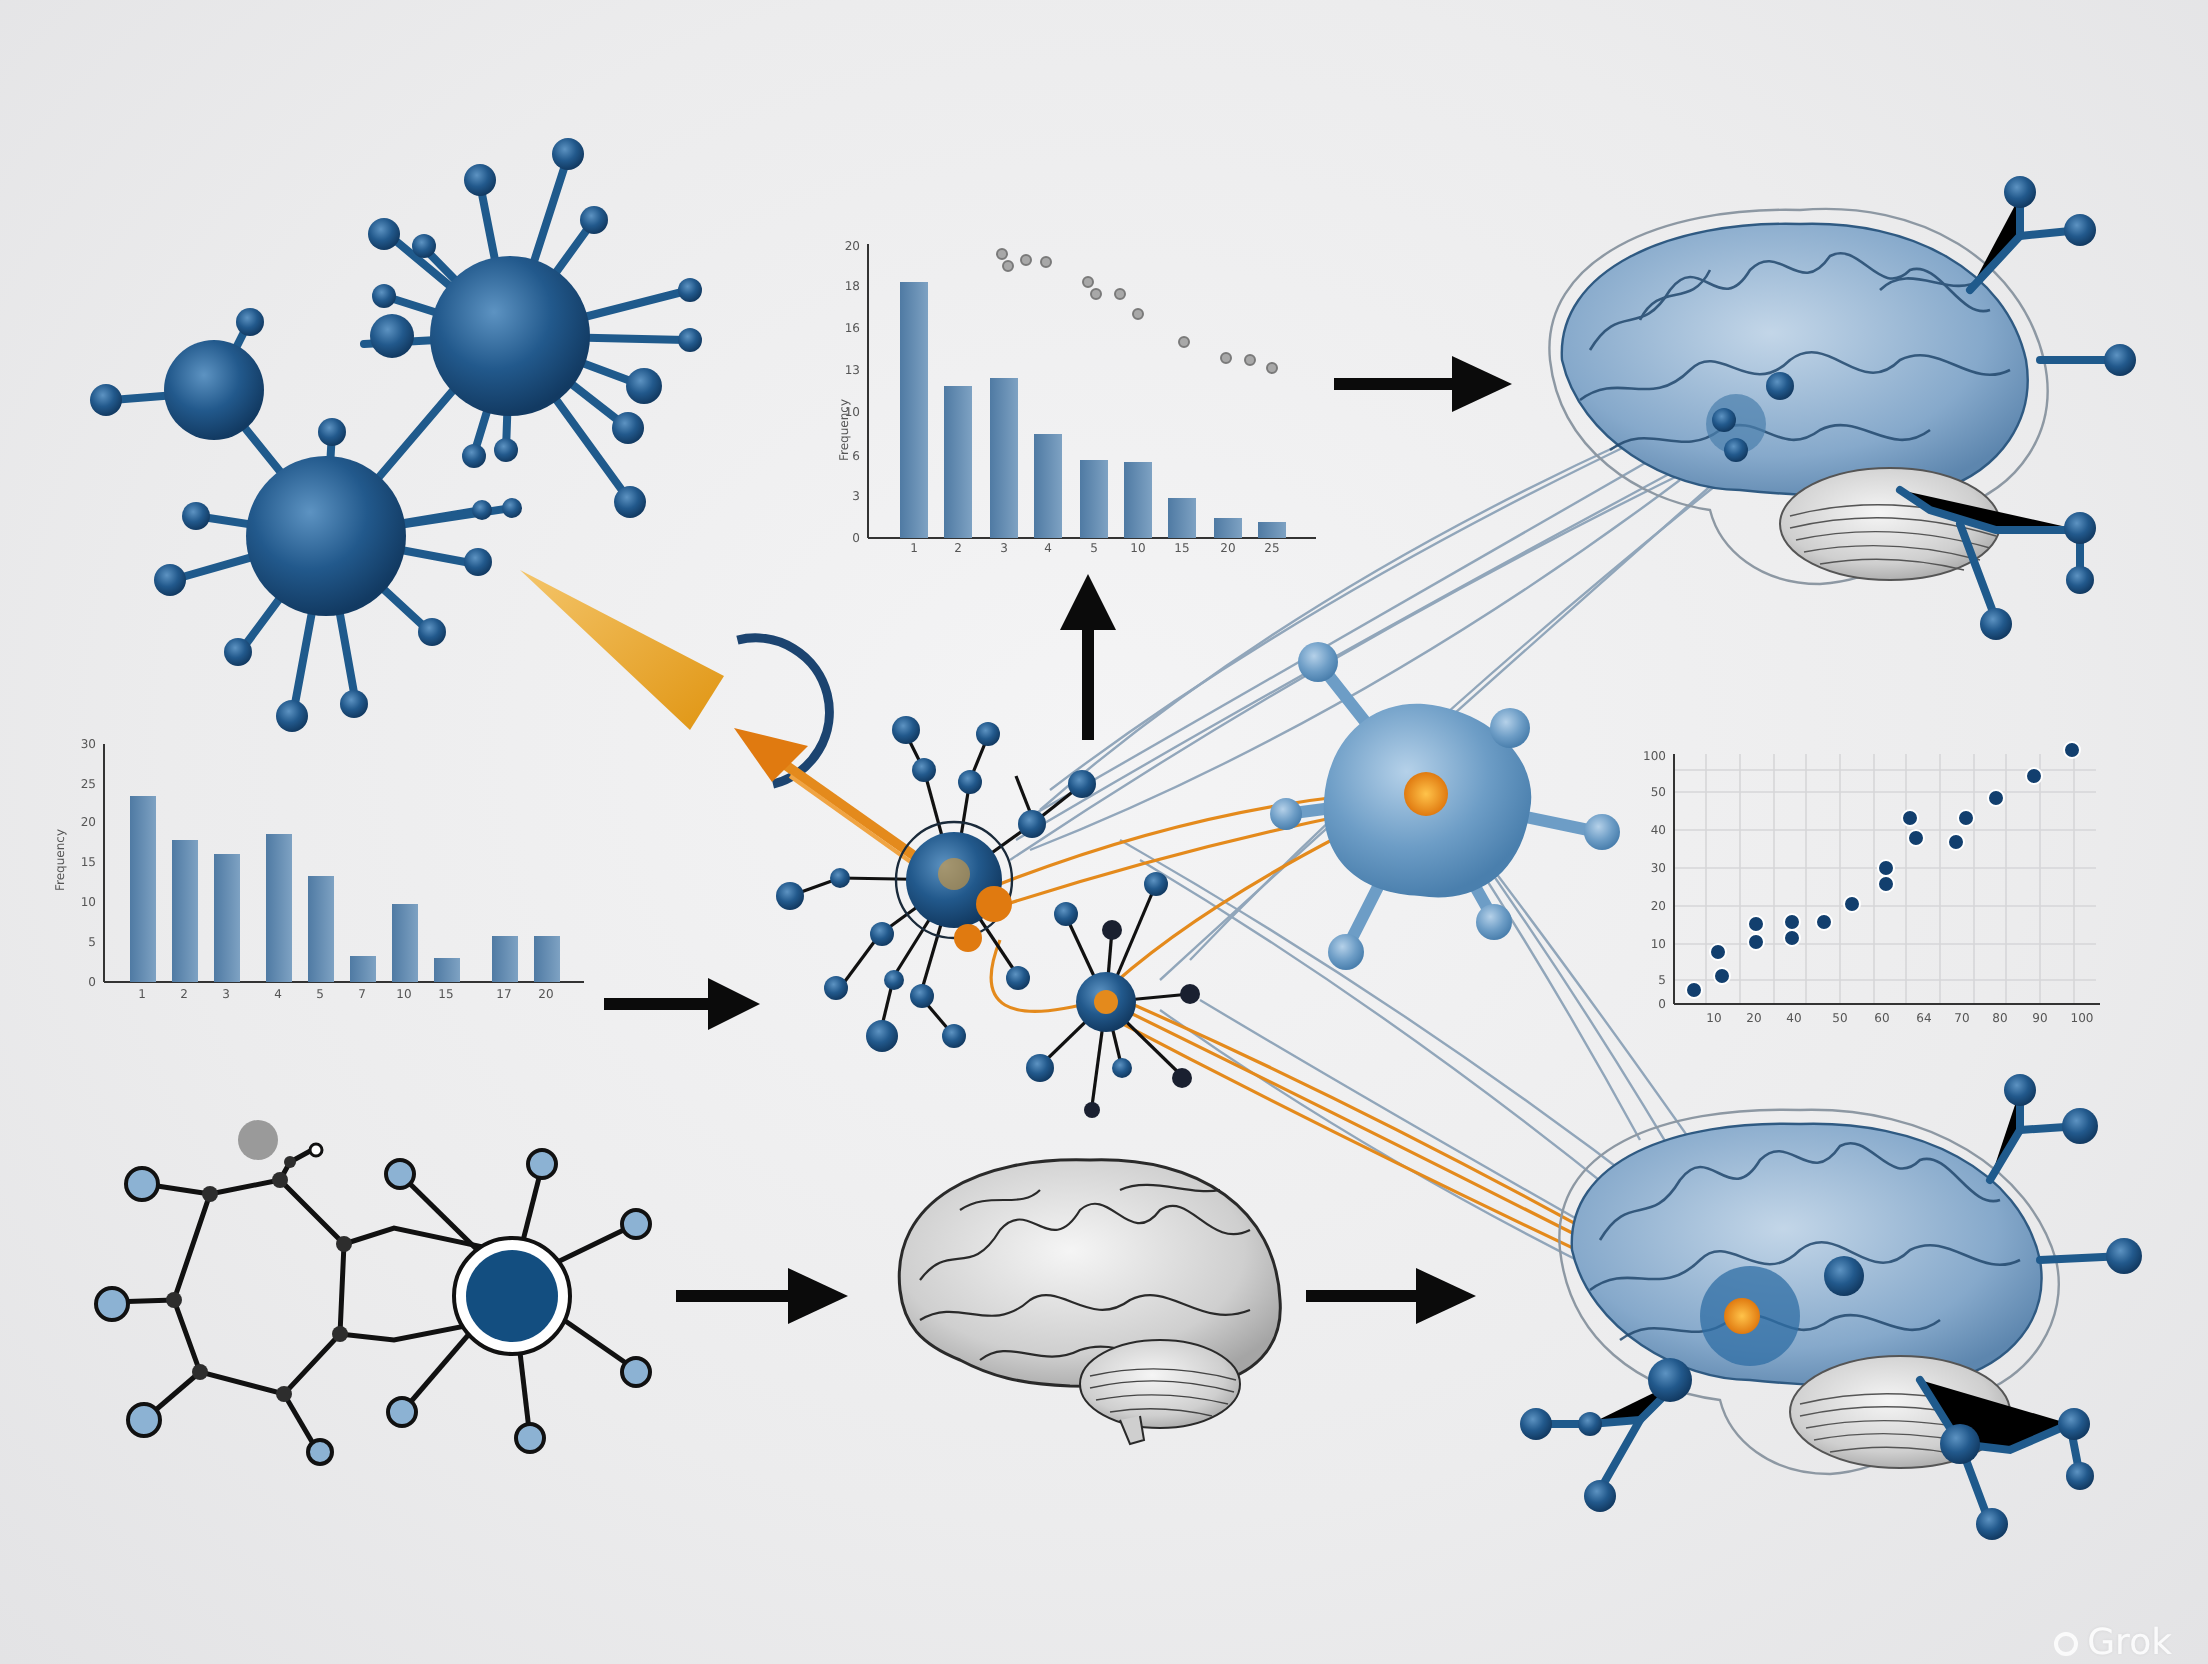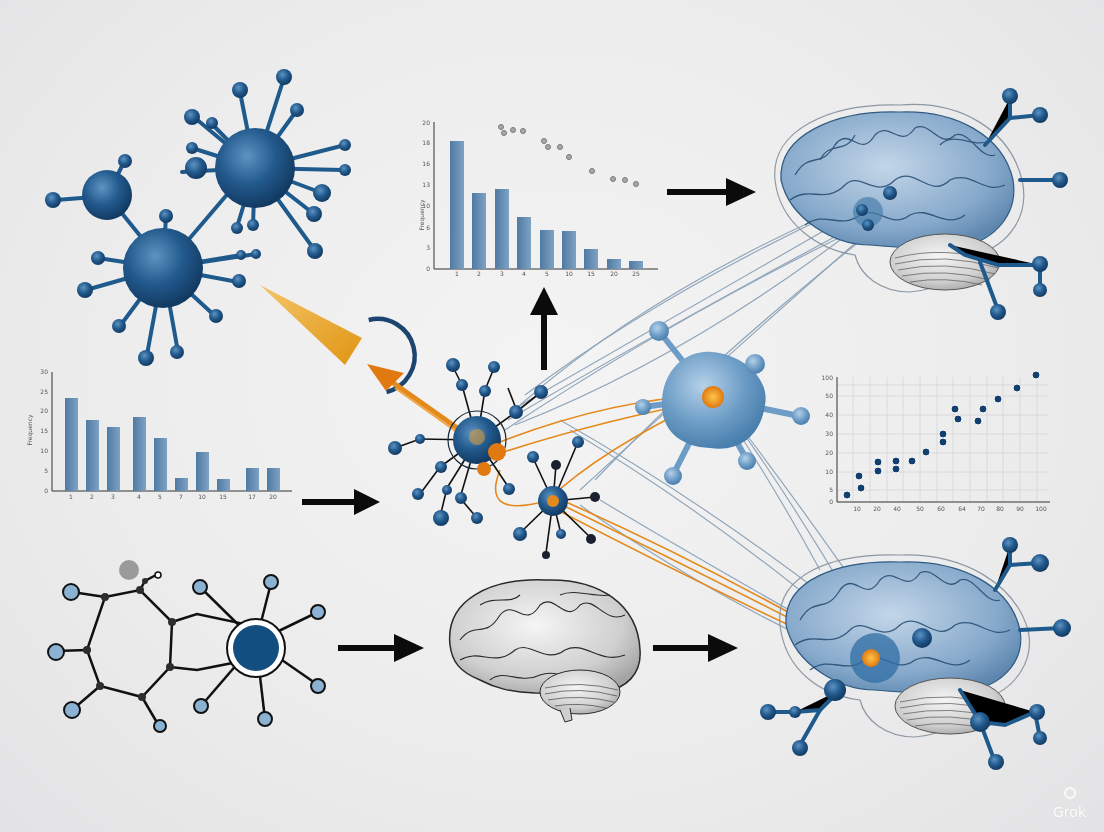--- a/index.html
+++ b/index.html
@@ -6,26 +6,25 @@
   body {
     width:1104px; height:832px; overflow:hidden;
     background: radial-gradient(ellipse at 50% 45%, #f4f4f5 0%, #ececed 60%, #e3e3e5 100%);
     font-family: "Liberation Sans", sans-serif;
     position:relative;
   }
   svg.scene { position:absolute; left:0; top:0; }
   .tick { font-family: "DejaVu Sans", sans-serif; font-size:6px; fill:#555; }
   .ylab { font-family: "DejaVu Sans", sans-serif; font-size:6px; fill:#555; }
   .watermark {
-    position:absolute; right:18px; bottom:12px;
-    color:#fff; opacity:0.85; font-size:14px;
+    position:absolute; right:18px; bottom:0;
+    color:#fff; opacity:0.85; font-size:18px;
     font-family: "DejaVu Sans", sans-serif;
     display:flex; align-items:center; gap:5px;
     text-shadow: 0 0 2px rgba(0,0,0,0.08);
-    flex-direction: column;
   }
   .wm-icon { width:12px; height:12px; border:2px solid #fff; border-radius:50%; box-sizing:border-box; }
 </style>
 </head>
 <body>
 
 <svg class="scene" width="1104" height="832" viewBox="0 0 1104 832">
   <defs>
     <radialGradient id="gBlue" cx="40%" cy="35%" r="65%">
       <stop offset="0%" stop-color="#5d93c2"></stop>

